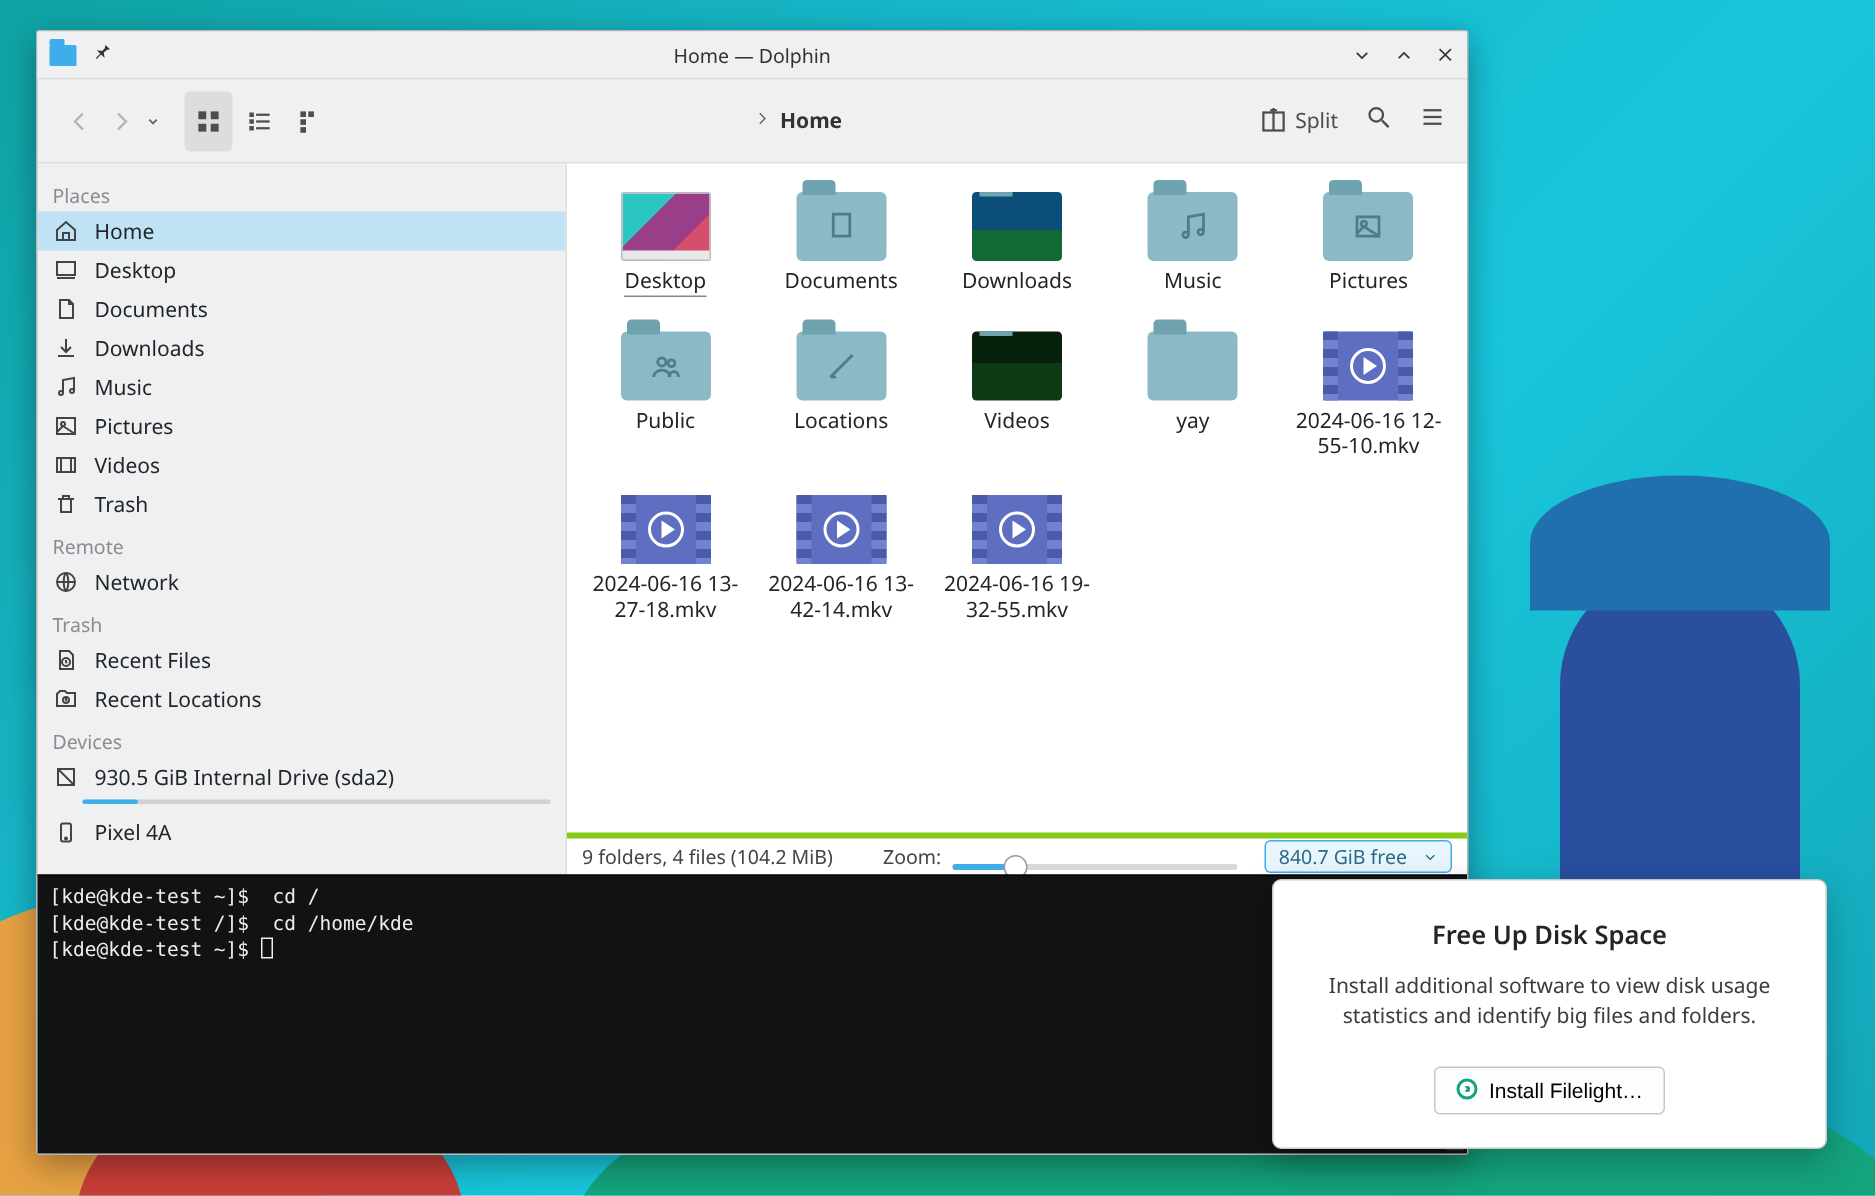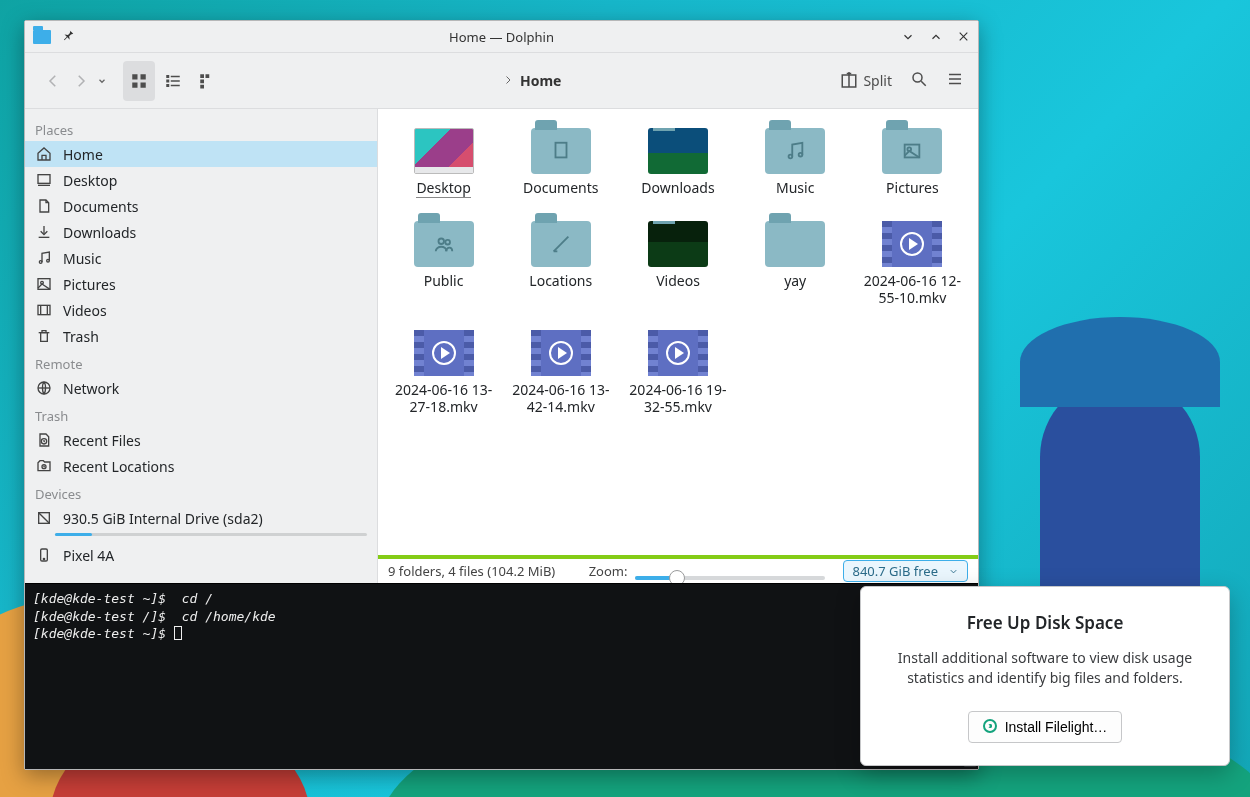--- a/index.html
+++ b/index.html
@@ -125,28 +125,27 @@
   .zoom-thumb{position:absolute;left:22%;top:50%;width:16px;height:16px;background:#fff;border:1px solid #9a9b9c;border-radius:50%;transform:translate(-50%,-50%);}
   .free-dd{
     border:1px solid #3daee9;background:#eaf6fd;border-radius:4px;height:22px;
     display:flex;align-items:center;gap:10px;padding:0 8px;color:#2b6b89;
   }
 
   .terminal {
     height:186px;background:#101214;color:#eeeeee;font-family:"DejaVu Sans Mono","Consolas",monospace;
     font-size:13px;line-height:1.35;padding:6px 8px;white-space:pre;border-top:1px solid #000;
     position:relative;
-    font-style:italic;
   }
   .terminal .cursor{display:inline-block;width:8px;height:14px;border:1px solid #eee;vertical-align:-2px;}
   .term-scroll{position:absolute;right:2px;bottom:2px;width:12px;height:12px;background:#2f3336;border-radius:1px;}
 
   
   .popup{
-    position:absolute; right:20px; top:586px; width:370px;
+    position:absolute; right:32px; top:586px; width:370px;
     background:#fff;border:1px solid #c6c7c9;border-radius:6px;
     box-shadow:0 8px 24px rgba(0,0,0,0.25);
     padding:24px 22px 22px 22px;text-align:center;z-index:5;
   }
   .popup h3{font-size:17px;font-weight:600;margin-bottom:14px;color:#232629;}
   .popup p{font-size:14px;color:#3a3c3f;line-height:1.45;margin-bottom:22px;}
   .popup button{
     border:1px solid #c6c7c9;border-radius:4px;background:#fdfdfd;
     padding:7px 14px;font-size:14px;display:inline-flex;align-items:flex-start;gap:8px;cursor:pointer;
   }

